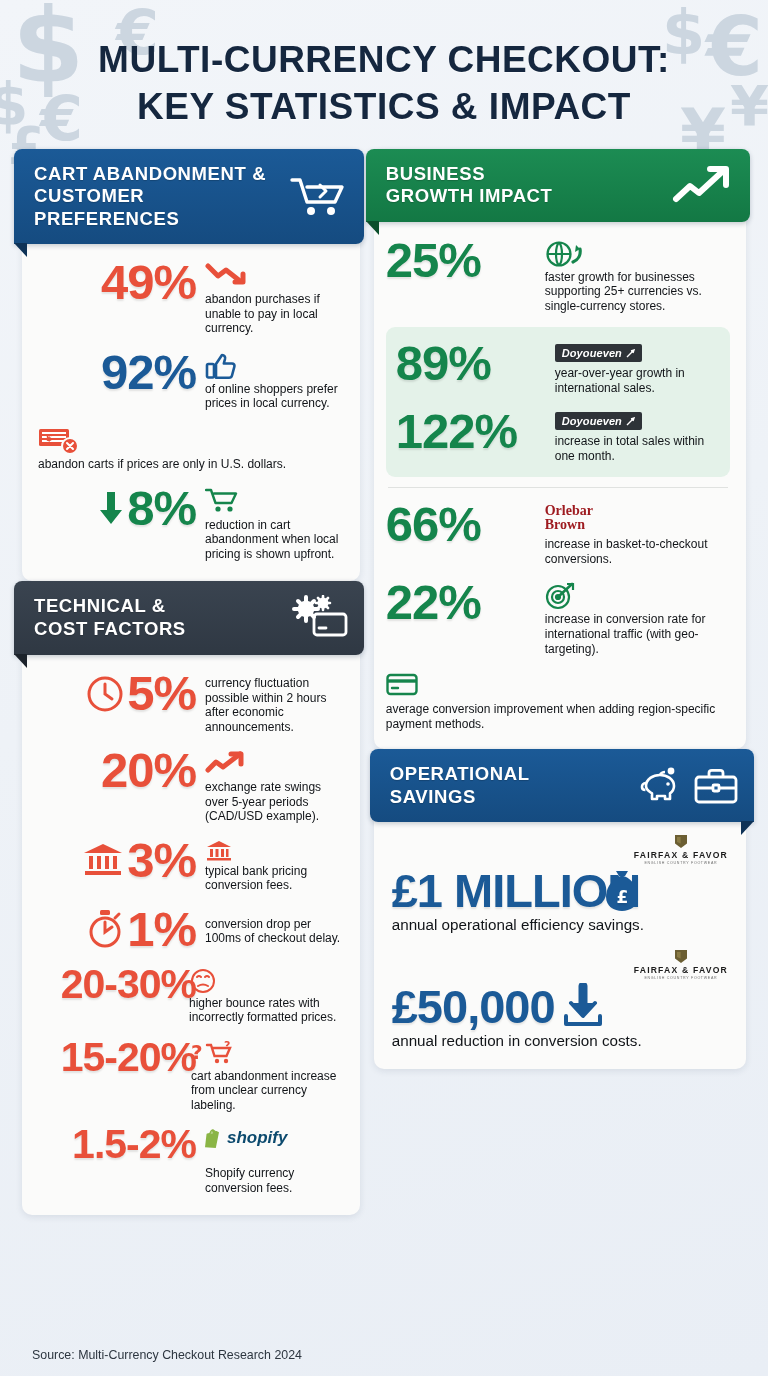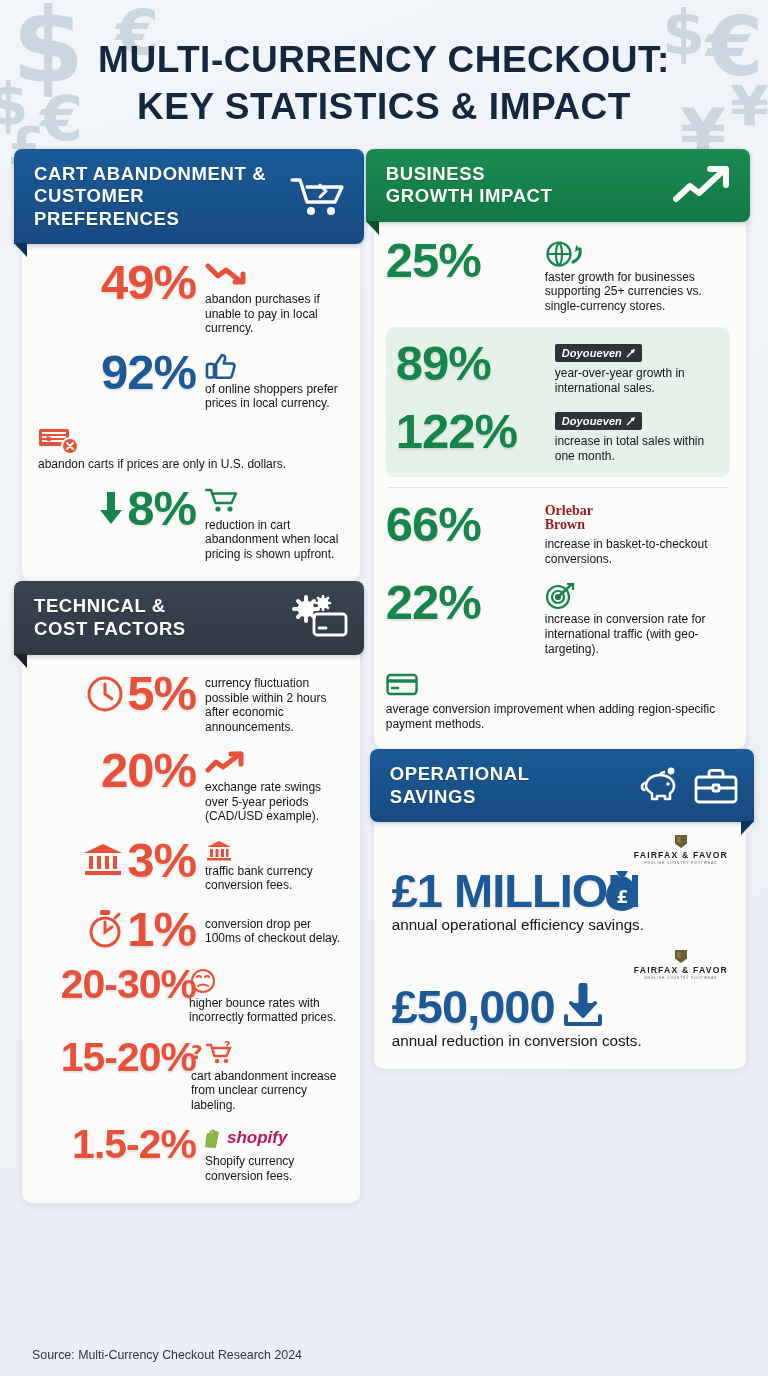--- a/index.html
+++ b/index.html
@@ -164,21 +164,21 @@
     font-family: "Liberation Serif", serif;
     font-weight: 700;
     color: #9e1b20;
     font-size: 14px;
     line-height: 1.0;
     margin-bottom: 5px;
   }
   .brand-shopify {
     display:flex; align-items:center; gap:5px;
     font-style: italic; font-weight:700; font-size:17px;
-    color:#be185d; margin-bottom: 6px; text-align: right;
+    color:#0c4a6e; margin-bottom: 18px; text-align: right;
   }
   .brand-fairfax {
     display:flex; flex-direction:column; align-items:center;
     line-height:1; gap:2px;
   }
   .brand-fairfax .ff-name {
     font-size: 8.6px; letter-spacing: 1.2px; color:#1b1b1b; font-weight:600;
   }
   .brand-fairfax .ff-sub {
     font-size: 3.6px; letter-spacing: .7px; color:#6d6d6d;
@@ -376,21 +376,21 @@
               <span class="ico-top" style="height:22px;">
                 <svg width="28" height="22" viewBox="0 0 28 22" fill="#e8503a">
                   <path d="M14 1L2 7h24z"></path>
                     <rect x="5" y="9" width="3" height="8"></rect>
                     <rect x="10.5" y="9" width="3" height="8"></rect>
                     <rect x="16" y="9" width="3" height="8"></rect>
                     <rect x="21" y="9" width="2.5" height="8"></rect>
                     <rect x="2" y="18" width="24" height="2.5"></rect>
                 </svg>
               </span>
-              <div class="stat-text">traffic bank currency conversion fees.</div>
+              <div class="stat-text">typical bank pricing conversion fees.</div>
             </div>
           </div>
 
           <div class="stat">
             <div class="stat-num red">
               <span>
                 <svg width="38" height="40" viewBox="0 0 38 40" fill="none" stroke="#e8503a" stroke-width="3">
                   <circle cx="19" cy="23" r="14"></circle>
                     <path d="M19 13v10l7-5" stroke-linecap="round" fill="none"></path>
                   <rect x="14" y="1" width="10" height="5" rx="1.5" fill="#e8503a" stroke="none"></rect>

